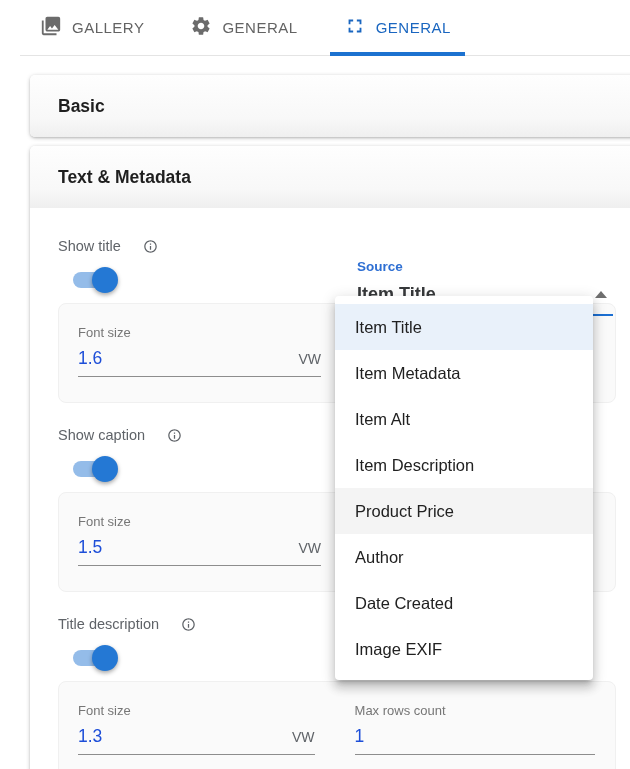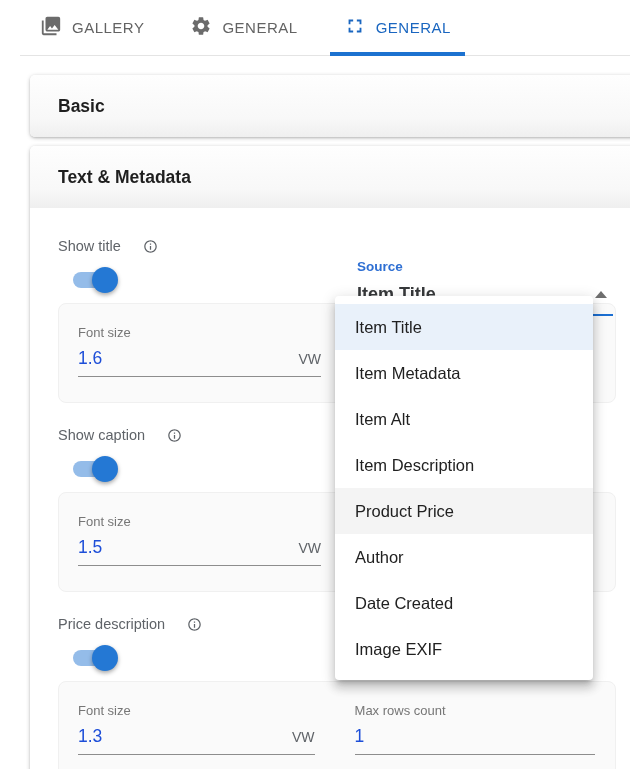--- a/index.html
+++ b/index.html
@@ -166,21 +166,21 @@
             <div class="value-row">
               <input class="value-input" type="text" value="1.5" style="">
               <span class="suffix">VW</span>
             </div>
           </div>
         </div>
       </div>
 
       <div class="group">
         <div class="label-row">
-          <span>Price description</span>
+          <span>Title description</span>
           <span class="info-icon">
               <svg viewBox="0 0 24 24">
                 <path d="M12 2C6.48 2 2 6.48 2 12s4.48 10 10 10 10-4.48 10-10S17.52 2 12 2zm0 18c-4.41 0-8-3.59-8-8s3.59-8 8-8 8 3.59 8 8-3.59 8-8 8zm-1-13h2v2h-2V7zm0 4h2v6h-2v-6z"></path>
               </svg>
             </span>
         </div>
         <div class="switch">
           <div class="track"></div>
           <div class="thumb"></div>
         </div>

